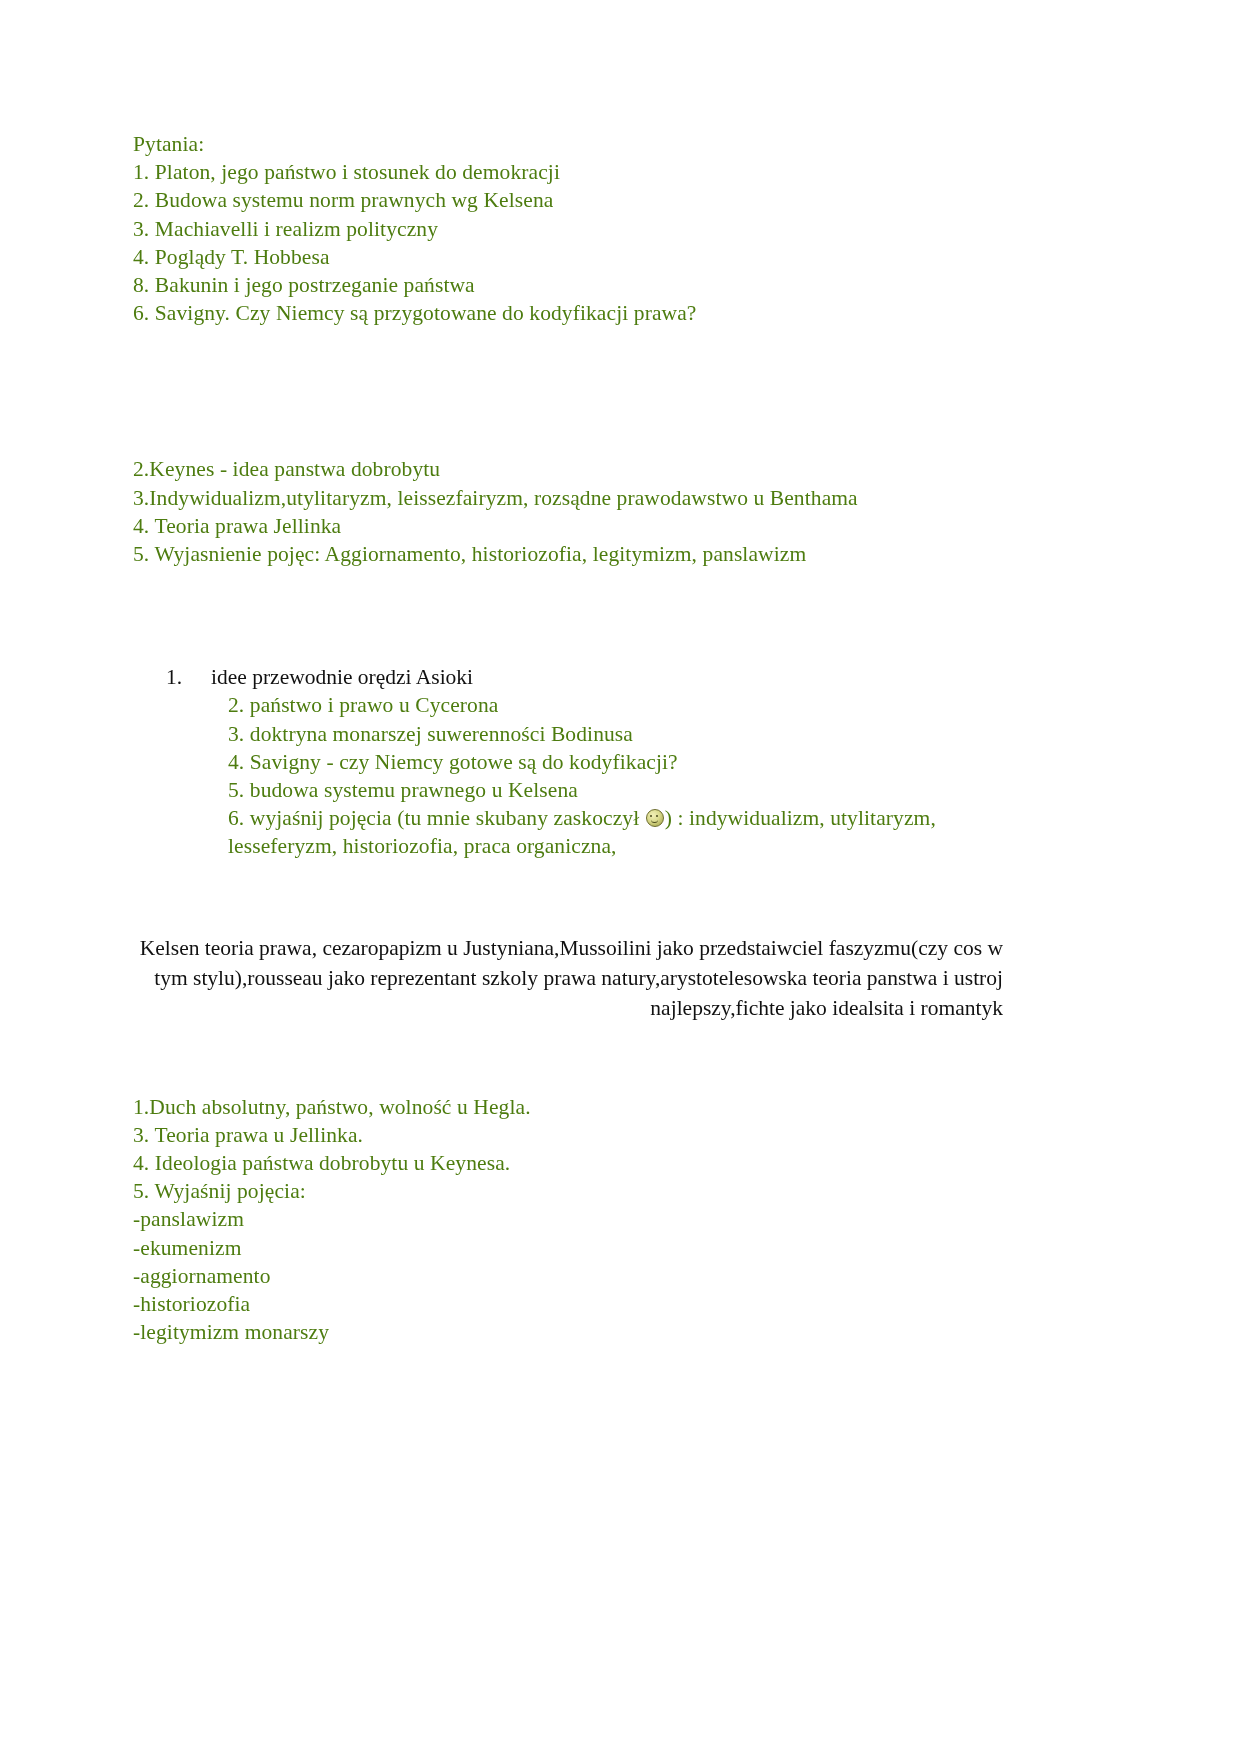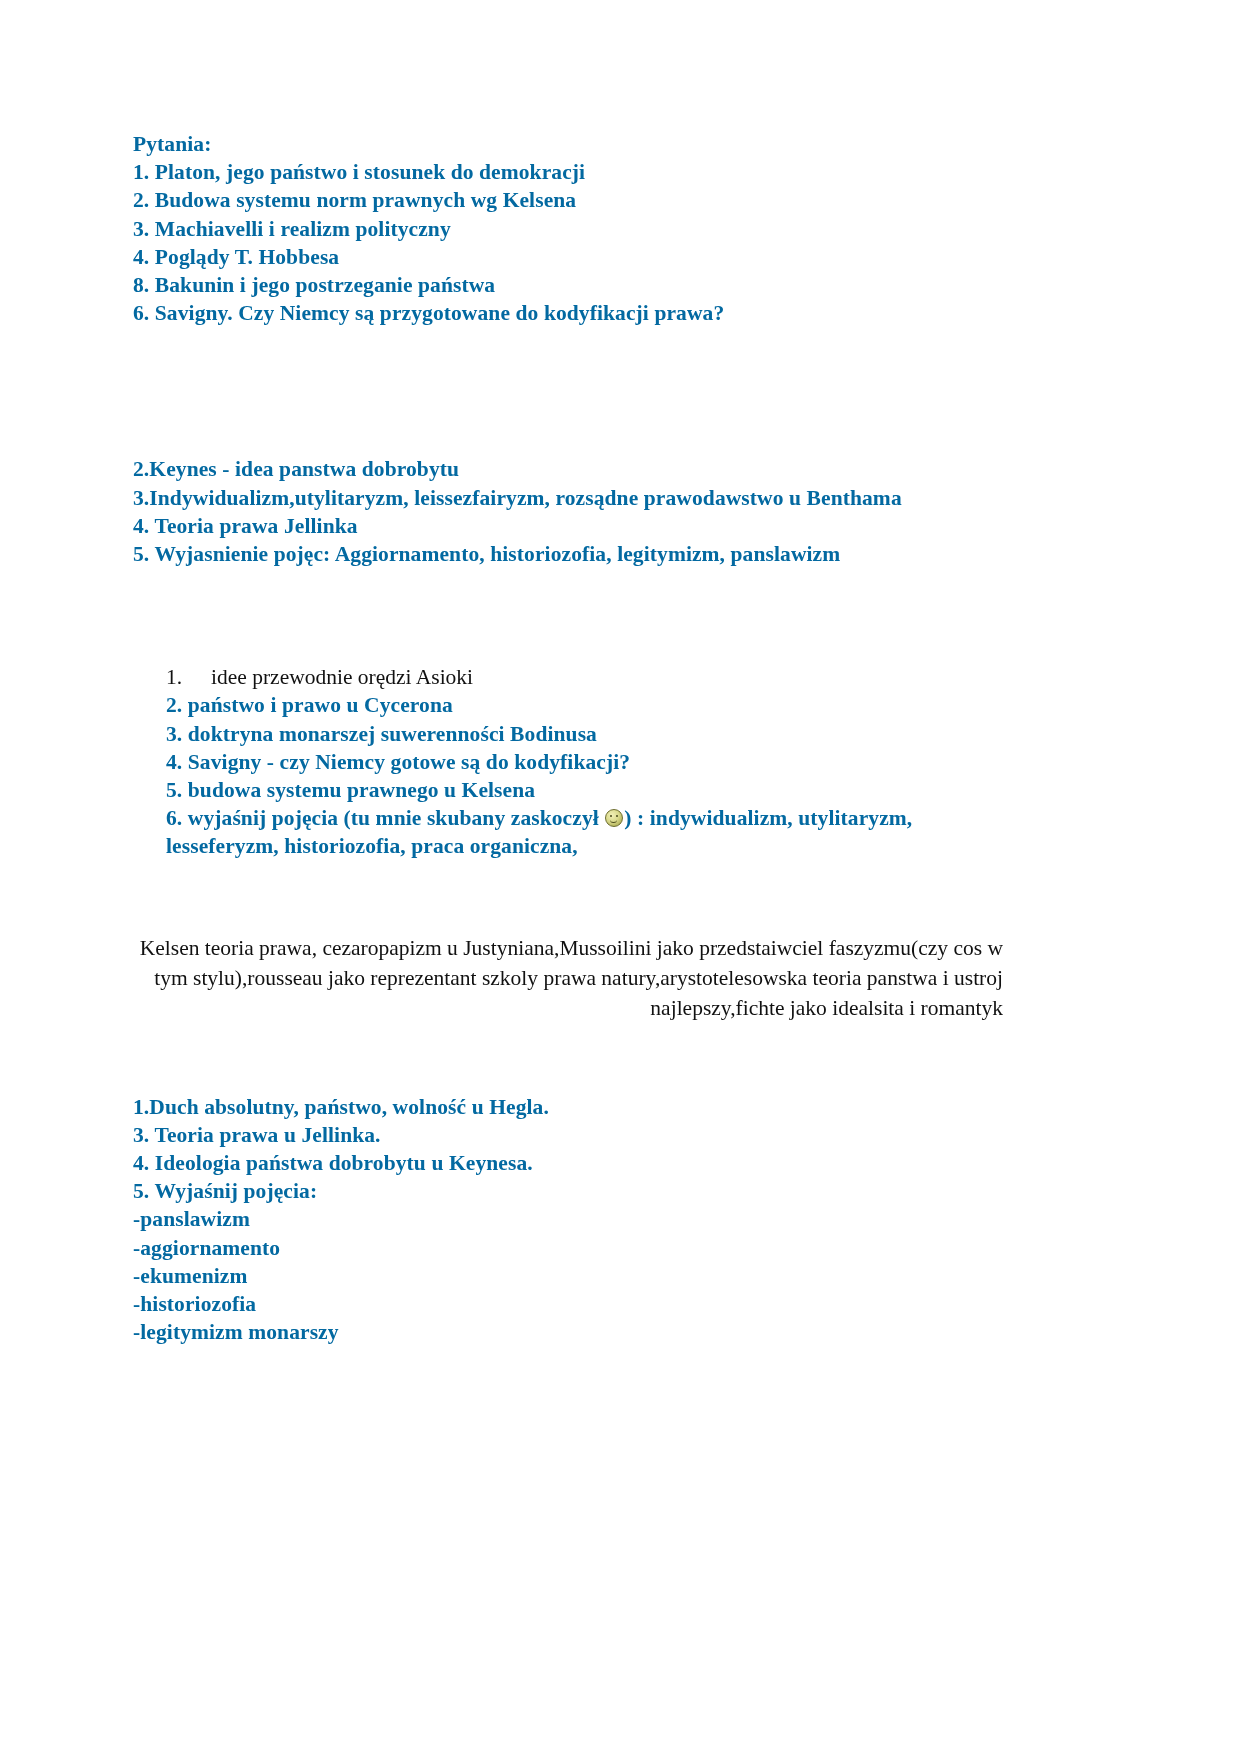--- a/index.html
+++ b/index.html
@@ -29,22 +29,21 @@
     top: 130px;
     width: 1000px;
   }
 
   
   .line {
     font-size: 21.5px;
     line-height: 28.2px;
     letter-spacing: 0.1px;
     white-space: pre-wrap;
-    color: #0369a1;
-    font-weight: bold;
+    color: #4d7c0f;
   }
 
   .block { margin: 0; padding: 0; }
 
   
   .gap-1 { height: 128px; }
   .gap-2 { height: 95px; }
   .gap-3 { height: 72px; }
   .gap-4 { height: 70px; }
 
@@ -57,21 +56,21 @@
   .ol-first .marker {
     width: 45px;
     flex: 0 0 45px;
     font-size: 21.5px;
     line-height: 28.2px;
   }
   .ol-first .body {
     font-size: 21.5px;
     line-height: 28.2px;
   }
-  .ol-rest { }
+  .ol-rest { margin-left: 62px; }
 
   .emoji {
     display: inline-block;
     width: 16px;
     height: 16px;
     border-radius: 50%;
     background: radial-gradient(circle at 38% 32%, #f2f0b8 0%, #d9d98c 45%, #b4b45c 78%, #8c8c3c 100%);
     border: 1px solid #6d6d2e;
     position: relative;
     top: 2px;
@@ -157,20 +156,20 @@
     </div>
 
     <div class="gap-4"></div>
 
     <div class="block">
       <div class="line">1.Duch absolutny, państwo, wolność u Hegla.</div>
       <div class="line">3. Teoria prawa u Jellinka.</div>
       <div class="line">4. Ideologia państwa dobrobytu u Keynesa.</div>
       <div class="line">5. Wyjaśnij pojęcia:</div>
       <div class="line">-panslawizm</div>
+      <div class="line">-ekumenizm</div>
       <div class="line">-aggiornamento</div>
-      <div class="line">-ekumenizm</div>
       <div class="line">-historiozofia</div>
       <div class="line">-legitymizm monarszy</div>
     </div>
 
   </div>
 </div>
 
 </body></html>

